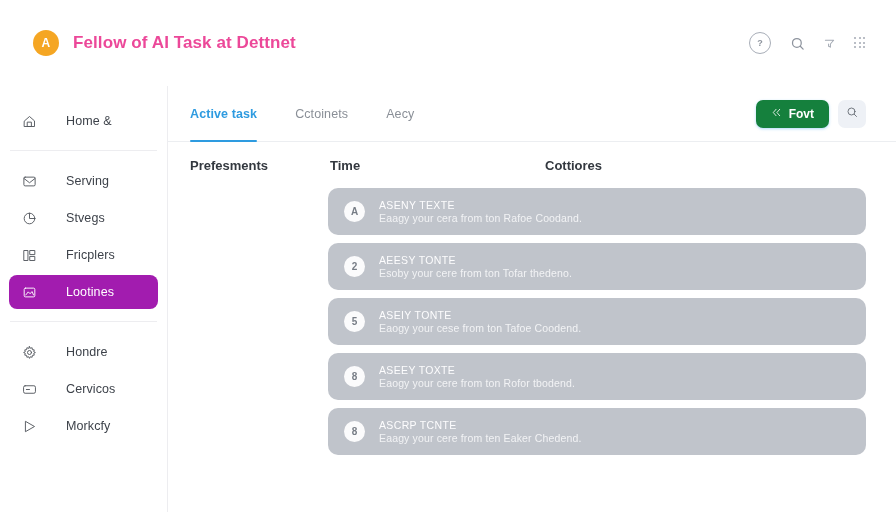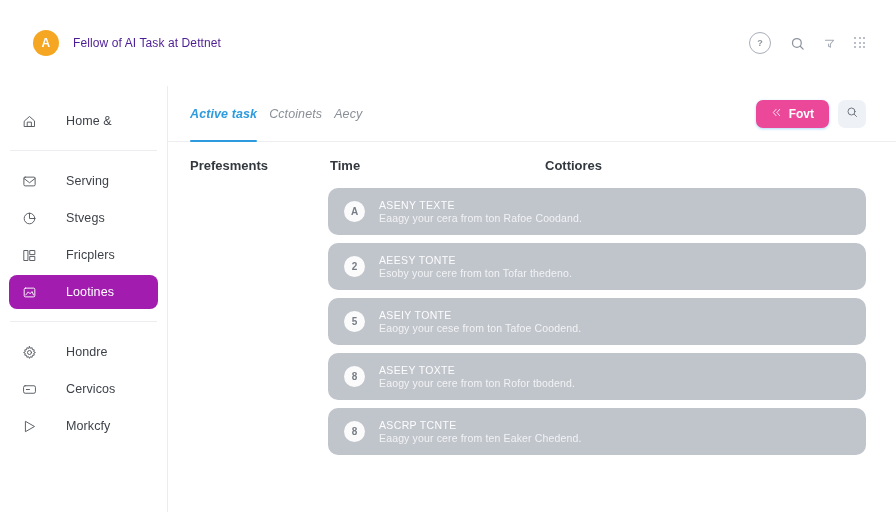--- a/index.html
+++ b/index.html
@@ -47,24 +47,24 @@
     background: #f5a623;
     color: #ffffff;
     display: flex;
     align-items: center;
     justify-content: center;
     font-size: 12px;
     font-weight: 700;
     letter-spacing: .2px;
   }
   .brand-title {
-    font-size: 12px;
-    font-weight: 400;
+    font-size: 17px;
+    font-weight: 700;
     letter-spacing: .1px;
-    color: #4c1d95;
+    color: #ec4899;
     white-space: nowrap;
   }
   .header-actions {
     margin-left: auto;
     display: flex;
     align-items: center;
     gap: 19px;
     color: #9aa0aa;
   }
   .hicon {
@@ -166,23 +166,22 @@
     height: 56px;
     display: flex;
     align-items: center;
     padding: 0 30px 0 22px;
     border-bottom: 1px solid #eceef1;
     box-sizing: border-box;
   }
   .tabs {
     display: flex;
     align-items: flex-end;
-    gap: 12px;
+    gap: 38px;
     height: 100%;
-    font-style: italic;
   }
   .tab {
     position: relative;
     display: flex;
     align-items: center;
     height: 100%;
     font-size: 12.5px;
     color: #8a8f97;
     cursor: pointer;
     letter-spacing: .1px;
@@ -203,21 +202,21 @@
     gap: 9px;
   }
   .btn-primary {
     display: flex;
     align-items: center;
     gap: 7px;
     height: 28px;
     padding: 0 15px;
     border: none;
     border-radius: 7px;
-    background: #ec4899;
+    background: #15803d;
     color: #ffffff;
     font-size: 12px;
     font-weight: 600;
     font-family: inherit;
     cursor: pointer;
     box-shadow: 0 1px 3px rgba(28,150,242,.35);
   }
   .btn-primary svg { width: 11px; height: 11px; stroke: #fff; stroke-width: 1.8; fill: none; stroke-linecap: round; stroke-linejoin: round; }
   .btn-icon {
     width: 28px;

